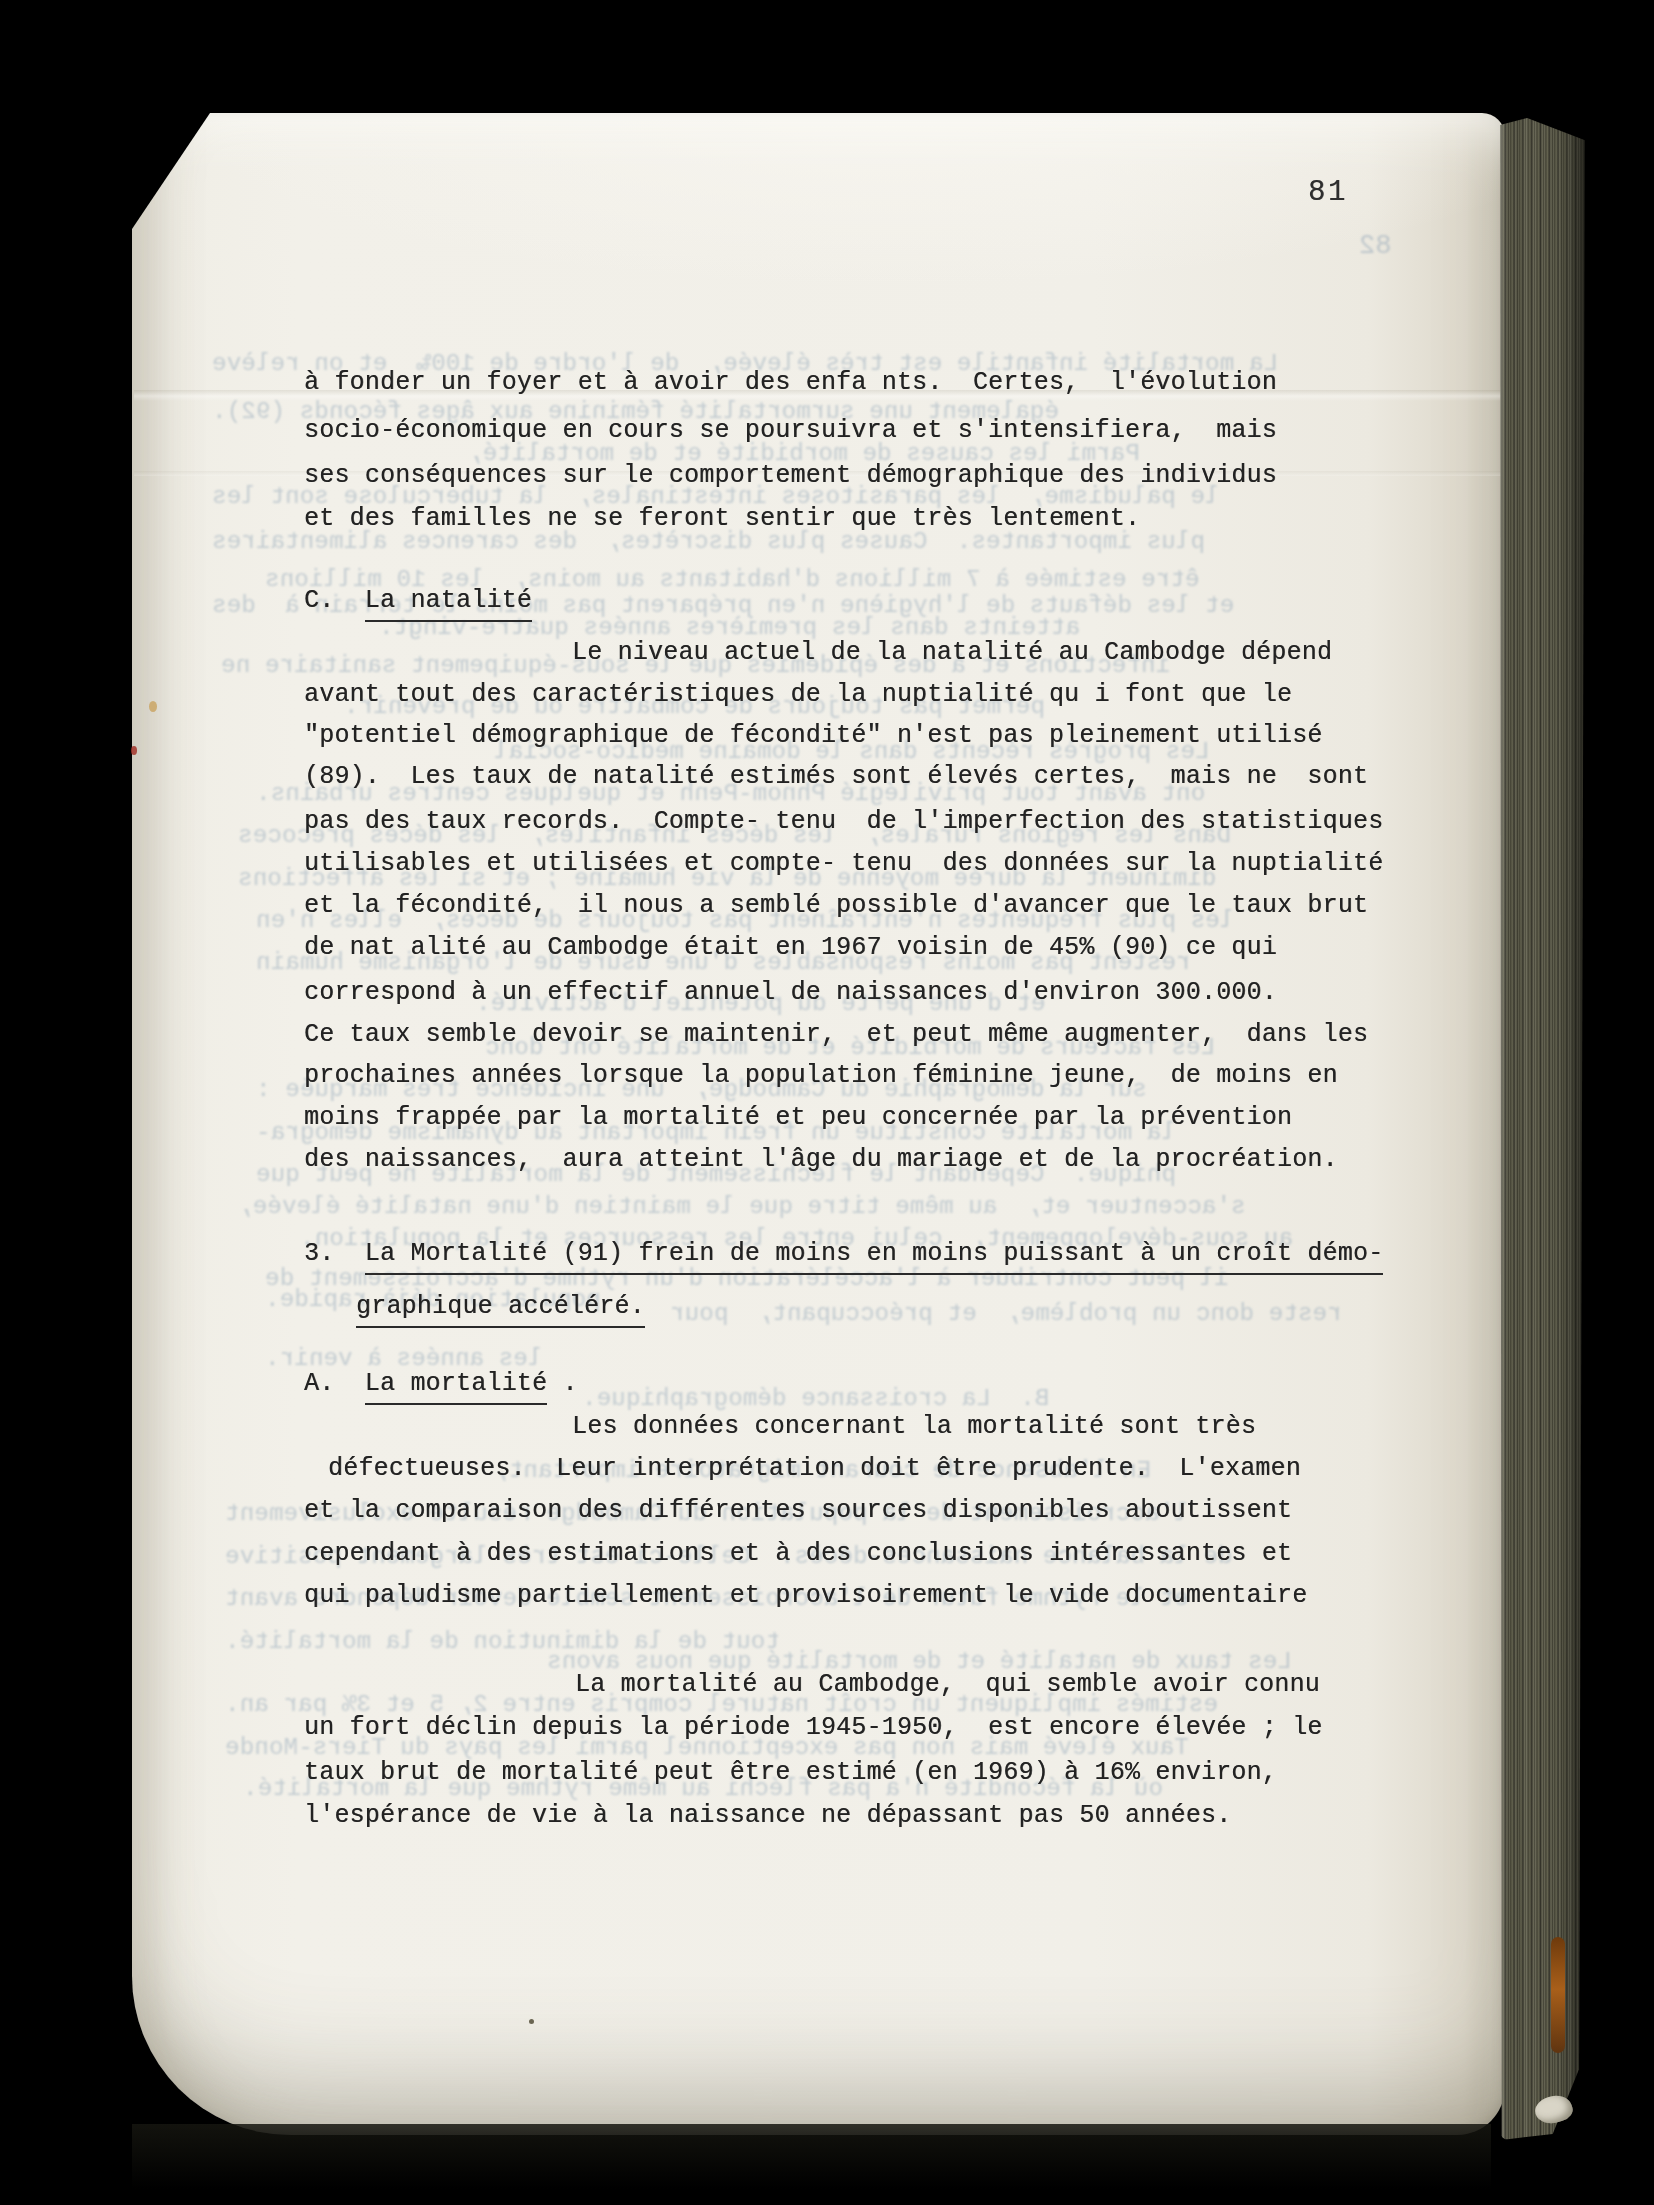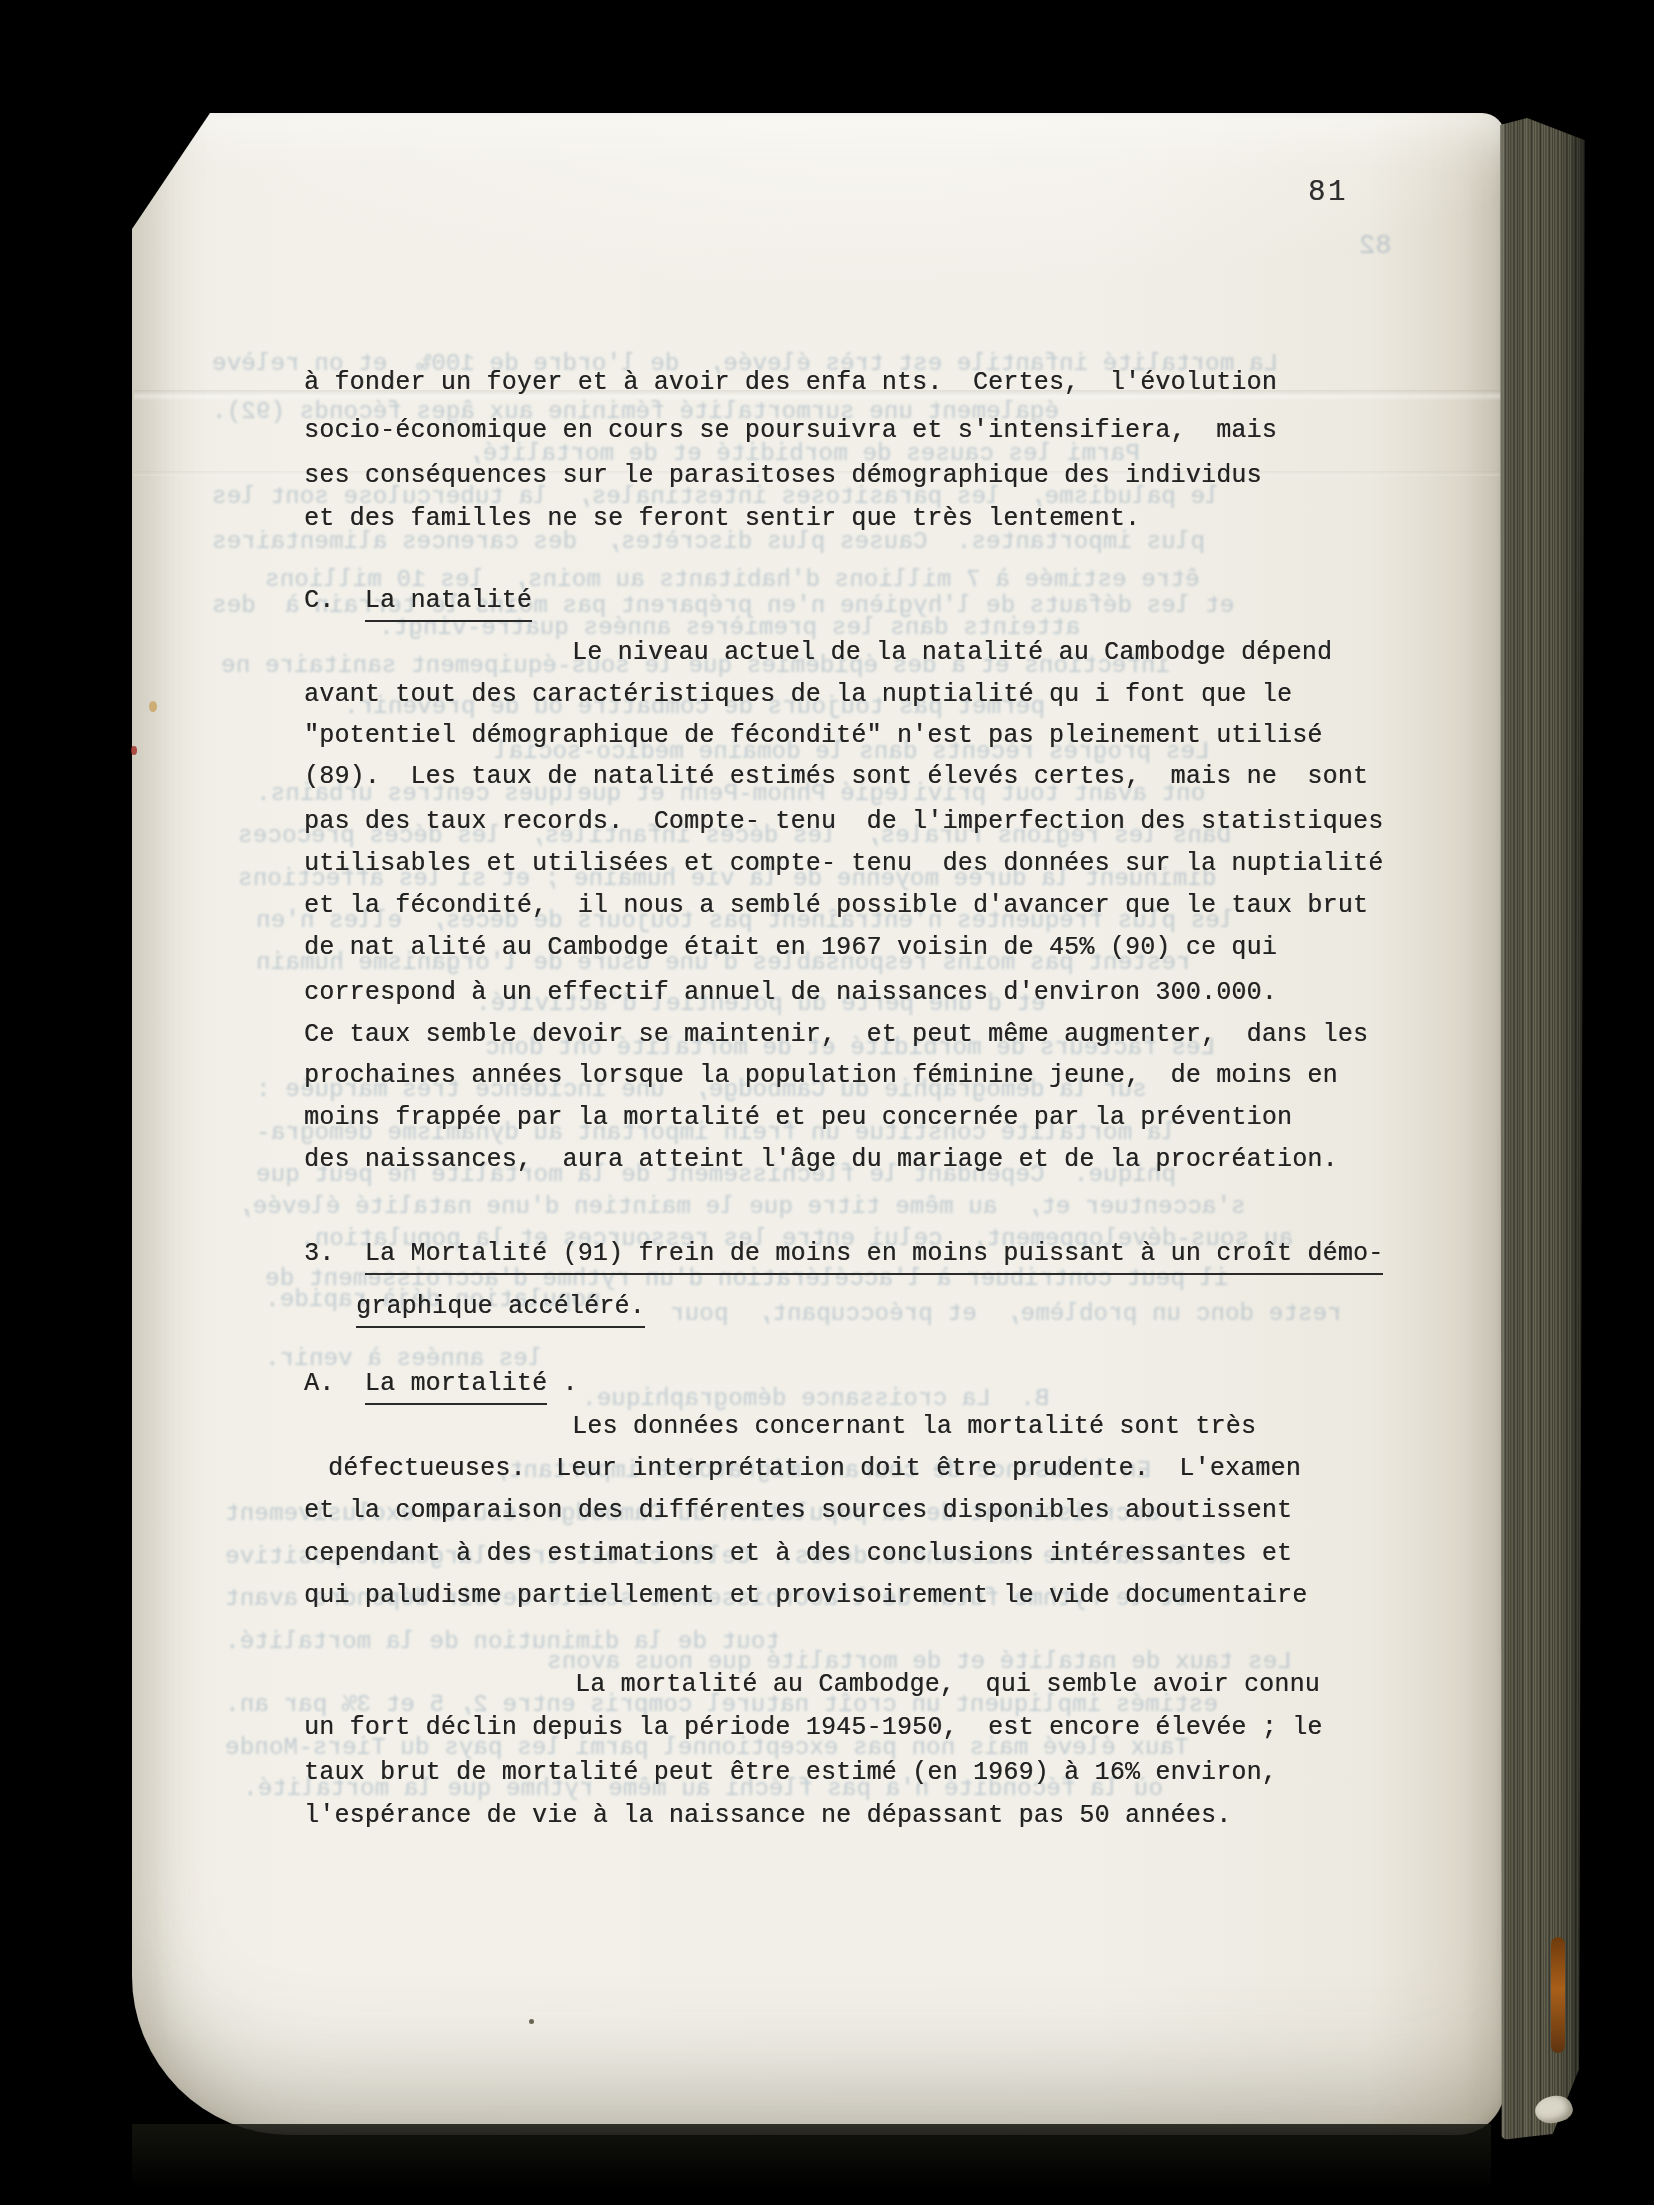--- a/index.html
+++ b/index.html
@@ -109,21 +109,21 @@
       <div class="gline" style="left: 225px; top: 1585px;">et le rythme futur de l'accroissement semble devoir dépendre avant</div>
       <div class="gline" style="left: 225px; top: 1628px;">tout de la diminution de la mortalité.</div>
       <div class="gline" style="left: 547px; top: 1648px;">Les taux de natalité et de mortalité que nous avons</div>
       <div class="gline" style="left: 225px; top: 1691px;">estimés impliquent un croît naturel compris entre 2, 5 et 3% par an.</div>
       <div class="gline" style="left: 225px; top: 1734px;">Taux élevé mais non pas exceptionnel parmi les pays du Tiers-Monde</div>
       <div class="gline" style="left: 243px; top: 1775px;">où la fécondité n'a pas fléchi au même rythme que la mortalité.</div>
     </div>
   <div class="layer">
       <div class="tline" style="left: 304px; top: 368px;">à fonder un foyer et à avoir des enfa nts.  Certes,  l'évolution</div>
       <div class="tline" style="left: 304px; top: 416px;">socio-économique en cours se poursuivra et s'intensifiera,  mais</div>
-      <div class="tline" style="left: 304px; top: 461px;">ses conséquences sur le parasitoses démographique des individus</div>
+      <div class="tline" style="left: 304px; top: 461px;">ses conséquences sur le comportement démographique des individus</div>
       <div class="tline" style="left: 304px; top: 504px; text-align: right;">et des familles ne se feront sentir que très lentement.</div>
       <div class="tline" style="left: 304px; top: 586px;"><span>C.  </span><span class="ul">La natalité</span><span></span></div>
       <div class="tline" style="left: 572px; top: 638px;">Le niveau actuel de la natalité au Cambodge dépend</div>
       <div class="tline" style="left: 304px; top: 680px;">avant tout des caractéristiques de la nuptialité qu i font que le</div>
       <div class="tline" style="left: 304px; top: 721px;">"potentiel démographique de fécondité" n'est pas pleinement utilisé</div>
       <div class="tline" style="left: 304px; top: 762px;">(89).  Les taux de natalité estimés sont élevés certes,  mais ne  sont</div>
       <div class="tline" style="left: 304px; top: 807px;">pas des taux records.  Compte- tenu  de l'imperfection des statistiques</div>
       <div class="tline" style="left: 304px; top: 849px;">utilisables et utilisées et compte- tenu  des données sur la nuptialité</div>
       <div class="tline" style="left: 304px; top: 891px;">et la fécondité,  il nous a semblé possible d'avancer que le taux brut</div>
       <div class="tline" style="left: 304px; top: 933px;">de nat alité au Cambodge était en 1967 voisin de 45% (90) ce qui</div>

